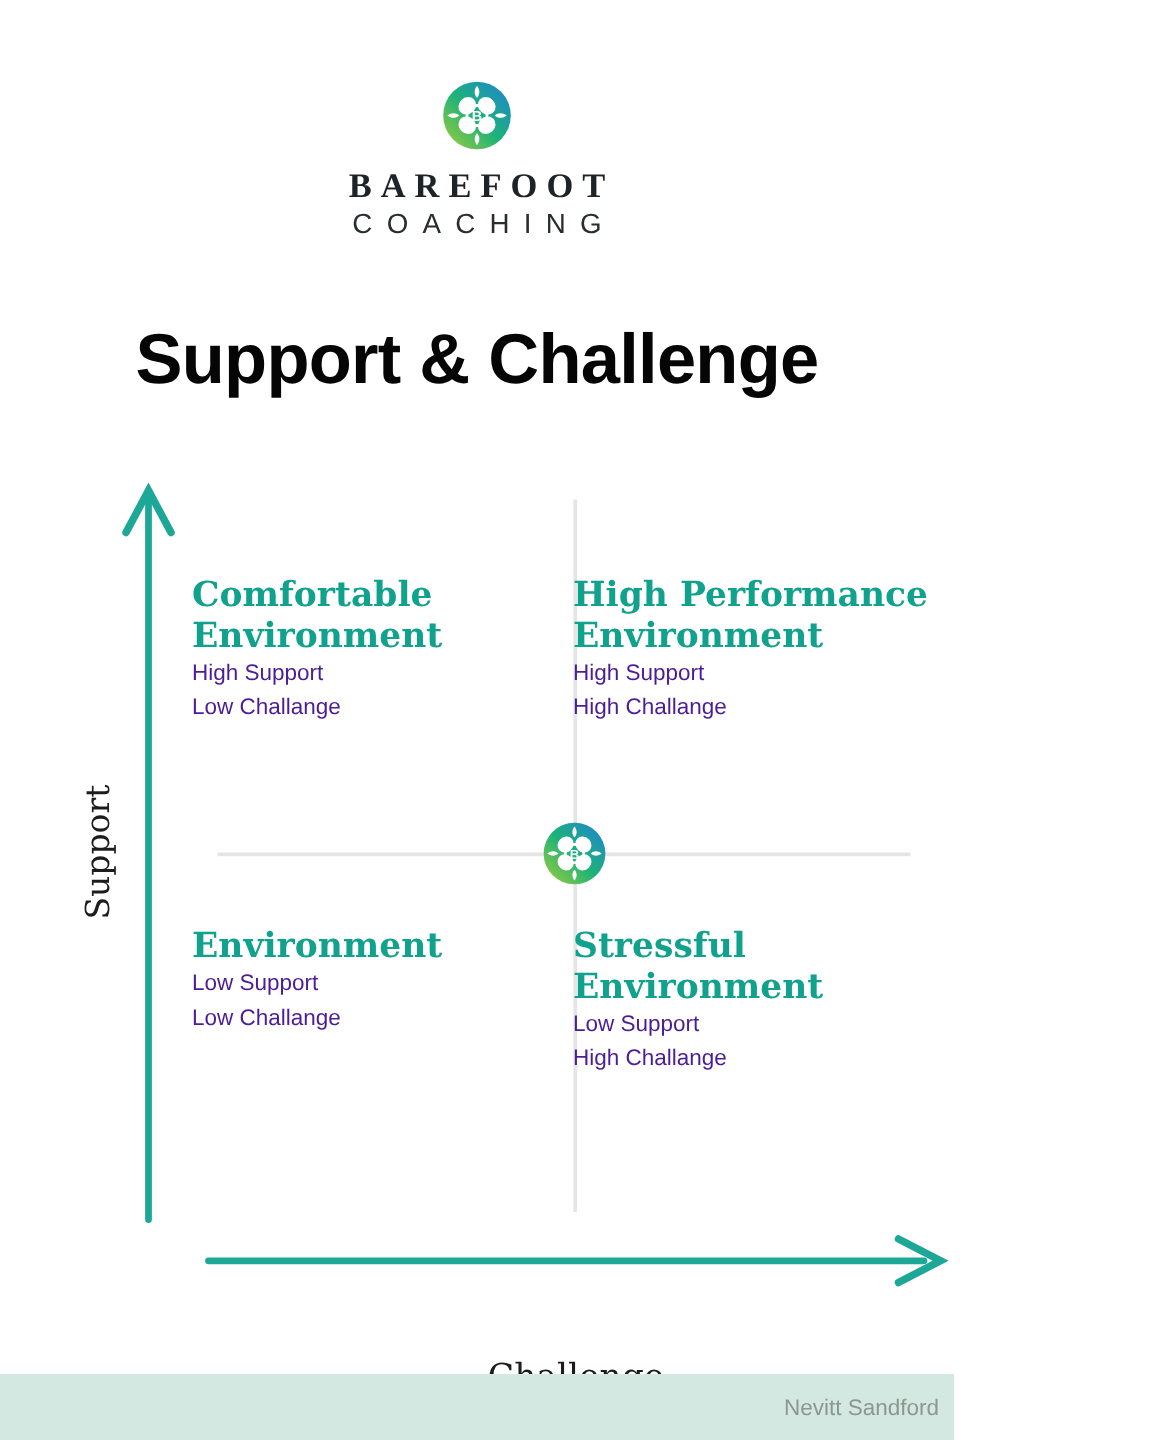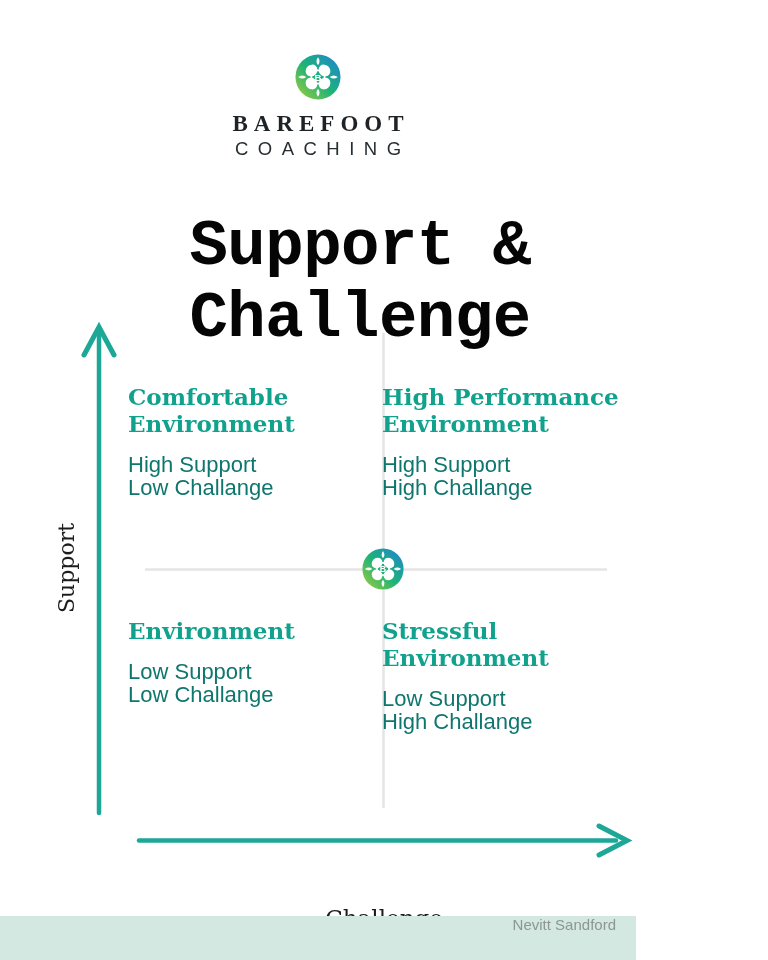--- a/index.html
+++ b/index.html
@@ -15,55 +15,55 @@
     letter-spacing:6px;text-indent:6px;color:#1d2326;
   }
   .brand-line2{
     position:absolute;left:0;top:138px;width:100%;text-align:center;
     font-family:"Liberation Sans",sans-serif;font-weight:400;font-size:18.5px;
     letter-spacing:9.5px;text-indent:9.5px;color:#272e31;
   }
   
   .page-title{
     position:absolute;left:0;top:211px;width:100%;text-align:center;
-    font-family:Liberation Mono, monospace;font-weight:700;font-size:64px;
-    letter-spacing:-0.5px;color:#050505;margin-left:42px;
+    font-family:Liberation Sans, sans-serif;font-weight:700;font-size:47px;
+    letter-spacing:-0.5px;color:#050505;
   }
   
   .chart-svg{position:absolute;left:0;top:0;width:768px;height:960px;pointer-events:none;}
   
   .center-logo{position:absolute;left:383px;top:569px;width:42px;height:42px;transform:translate(-50%,-50%);}
   
   .quad{position:absolute;width:260px;text-align:left;}
   .quad.tl{left:128px;top:383px;}
   .quad.tr{left:382px;top:383px;}
   .quad.bl{left:128px;top:617px;}
   .quad.br{left:382px;top:617px;}
   .quad-heading{
     font-family:"DejaVu Serif","Liberation Serif",serif;font-weight:700;
     font-size:23px;line-height:27px;color:#10a28c;
   }
   .quad-sub{
-    margin-top:16px;font-family:"Liberation Sans",sans-serif;font-weight:400;
-    font-size:22px;line-height:23px;color:#0f766e;
+    font-family:"Liberation Sans",sans-serif;font-weight:400;
+    font-size:15px;line-height:23px;color:#4c1d95;
   }
   .line{display:block;}
   
   .y-axis-label{
     position:absolute;left:66px;top:568px;transform:translate(-50%,-50%) rotate(-90deg);
     font-family:"DejaVu Serif","Liberation Serif",serif;font-size:22px;color:#1c1c1c;white-space:nowrap;
   }
   .x-axis-label{
     position:absolute;left:384px;top:918px;transform:translate(-50%,-50%);
     font-family:"DejaVu Serif","Liberation Serif",serif;font-size:23px;color:#1c1c1c;white-space:nowrap;
   }
   
   .footer-bar{
     position:absolute;left:0;top:916px;width:100%;height:44px;background:#d4e8e2;
-    display:flex;align-items:flex-start;justify-content:flex-end;box-sizing:border-box;padding-right:20px;
+    display:flex;align-items:center;justify-content:flex-end;box-sizing:border-box;padding-right:10px;
   }
   .footer-credit{font-family:"Liberation Sans",sans-serif;font-size:15px;color:#8d9691;}
   .hidden-defs{position:absolute;width:0;height:0;}
 </style>
 </head>
 <body>
 
 <div class="page">
 
   <svg class="hidden-defs" aria-hidden="true">

